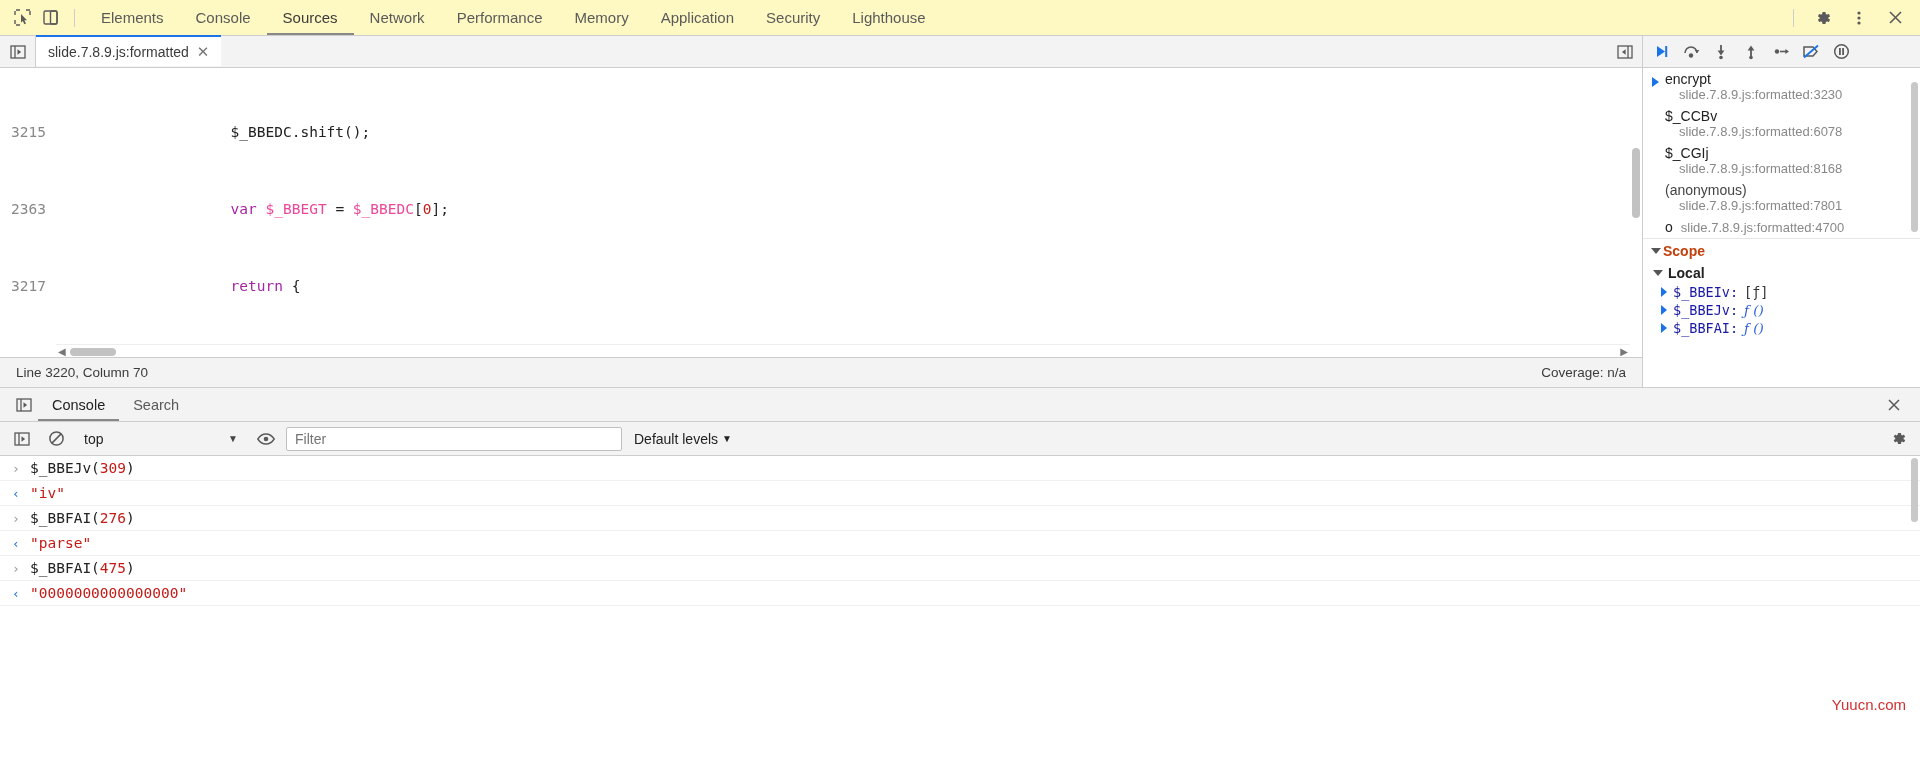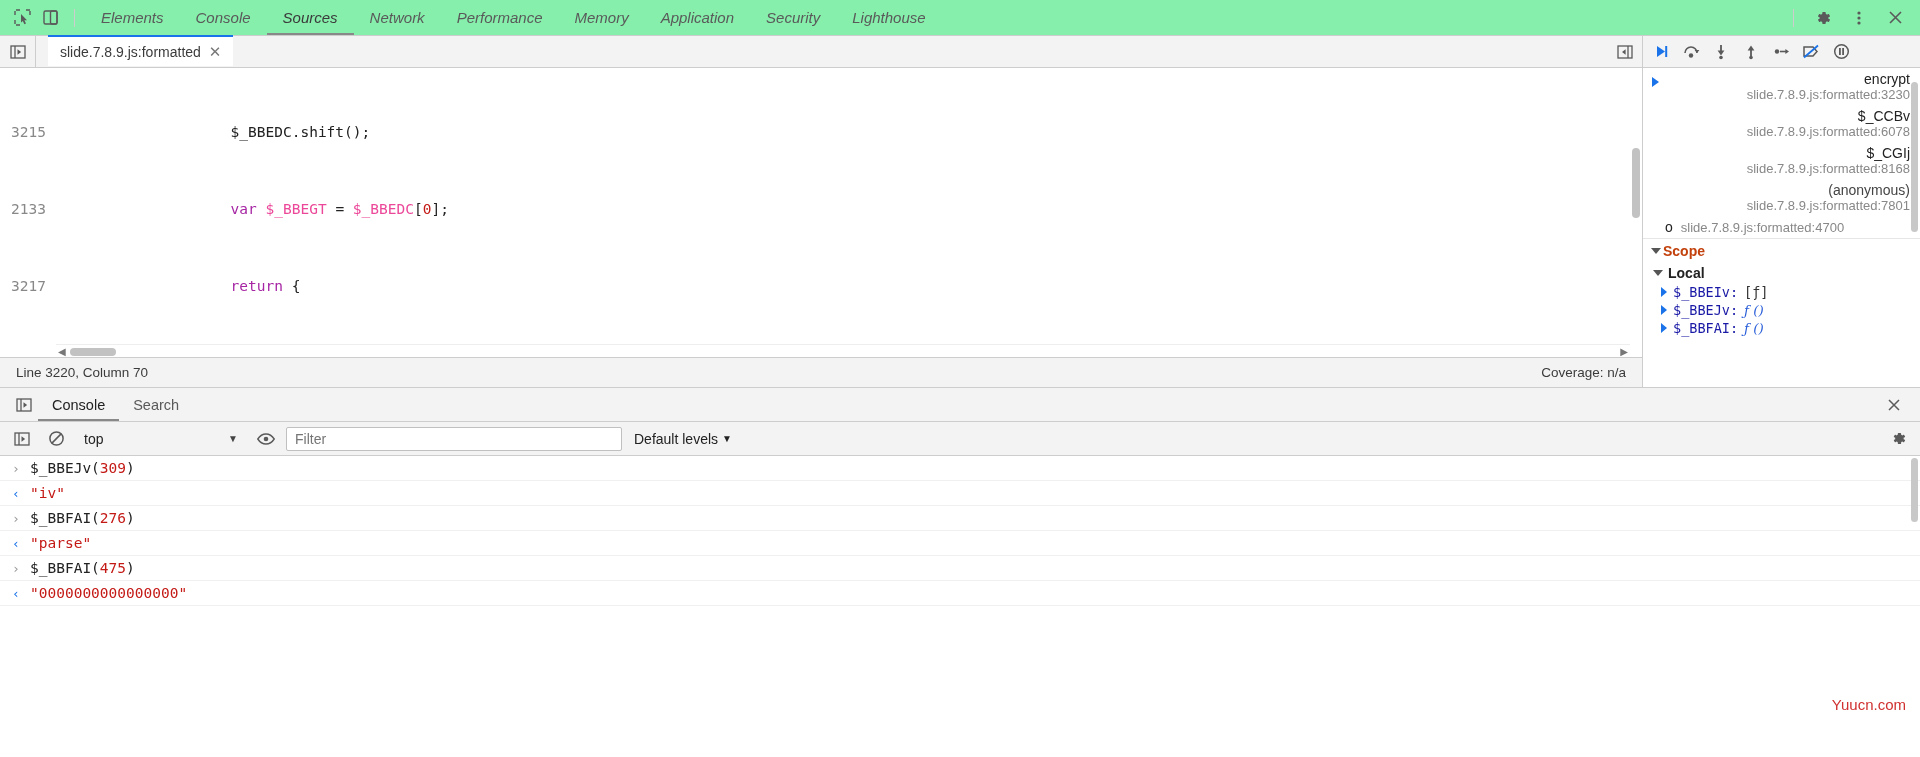--- a/index.html
+++ b/index.html
@@ -7,25 +7,24 @@
     width: 1920px; height: 757px;
     background: #ffffff;
     font-family: "Liberation Sans", sans-serif;
     overflow: hidden;
   }
   .app { width: 1920px; height: 757px; display: flex; flex-direction: column; position: relative; }
 
   
   .toolbar {
     height: 36px; min-height: 36px;
-    background: #86efac;
+    background: #fef9c3;
     border-bottom: 1px solid #cdcdcd;
     display: flex; align-items: center;
     padding: 0 8px;
-    font-style: italic;
   }
   .tb-icon {
     width: 28px; height: 26px;
     display: flex; align-items: center; justify-content: center;
     color: #5a5a5a; cursor: pointer;
   }
   .tb-sep { width: 1px; height: 18px; background: #cdcdcd; margin: 0 10px; }
   .tb-tabs { display: flex; align-items: center; height: 100%; }
   .tb-tab {
     font-size: 15px; color: #5a5a5a;
@@ -37,21 +36,21 @@
   .tb-right { margin-left: auto; display: flex; align-items: center; gap: 2px; }
   .tb-right .tb-icon { width: 34px; }
 
   
   .sources { display: flex; height: 352px; min-height: 352px; border-bottom: 1px solid #cdcdcd; }
   .editor-col { flex: 1 1 auto; display: flex; flex-direction: column; min-width: 0; position: relative; }
 
   .filetabs {
     height: 32px; min-height: 32px; background: #f3f3f3;
     border-bottom: 1px solid #cdcdcd;
-    display: flex; align-items: stretch; position: relative; gap: 12px;
+    display: flex; align-items: stretch; position: relative;
   }
   .ft-left-icon {
     width: 36px; display: flex; align-items: center; justify-content: center;
     color: #5a5a5a; border-right: 1px solid #cdcdcd; background:#f3f3f3;
   }
   .ft-tab {
     display: flex; align-items: center; gap: 8px;
     padding: 0 12px; background: #ffffff;
     border-top: 2px solid #1a73e8;
     font-size: 14px; color: #3b3b3b; cursor: pointer;
@@ -118,21 +117,21 @@
   .dbg-toolbar {
     height: 32px; min-height: 32px; background: #f3f3f3;
     border-bottom: 1px solid #cdcdcd;
     display: flex; align-items: center; gap: 2px; padding: 0 4px;
   }
   .dbg-btn {
     width: 28px; height: 26px; display: flex; align-items: center; justify-content: center;
     color: #5a5a5a; cursor: pointer;
   }
   .dbg-btn.blue { color: #1a73e8; }
-  .dbg-body { flex: 1 1 auto; overflow: hidden; font-size: 13.5px; text-align: right; }
+  .dbg-body { flex: 1 1 auto; overflow: hidden; font-size: 13.5px; }
 
   .cs-frame { padding: 3px 10px 3px 22px; position: relative; cursor: pointer; }
   .cs-frame.cur::before {
     content: ""; position: absolute; left: 9px; top: 9px;
     border-left: 7px solid #1a73e8; border-top: 5px solid transparent; border-bottom: 5px solid transparent;
   }
   .cs-name { color: #222; font-size: 14px; }
   .cs-name.anon { color: #444; }
   .cs-loc { color: #888; font-size: 13px; padding-left: 14px; }
   .cs-inline { display: flex; gap: 8px; align-items: baseline; }
@@ -310,21 +309,21 @@
 
       <div class="codewrap">
         <div class="code">
 
           <div class="cl">
             <div class="ln">3215</div>
             <div class="ctext"><span class="plain">                    $_BBEDC.shift();</span></div>
           </div>
 
           <div class="cl">
-            <div class="ln">2133</div>
+            <div class="ln">2363</div>
             <div class="ctext"><span class="plain">                    </span><span class="kw">var</span><span class="plain"> </span><span class="var">$_BBEGT</span><span class="plain"> = </span><span class="var">$_BBEDC</span><span class="plain">[</span><span class="num">0</span><span class="plain">];</span></div>
           </div>
 
           <div class="cl">
             <div class="ln">3217</div>
             <div class="ctext"><span class="plain">                    </span><span class="kw">return</span><span class="plain"> {</span></div>
           </div>
 
           <div class="cl">
             <div class="ln">3218</div>

